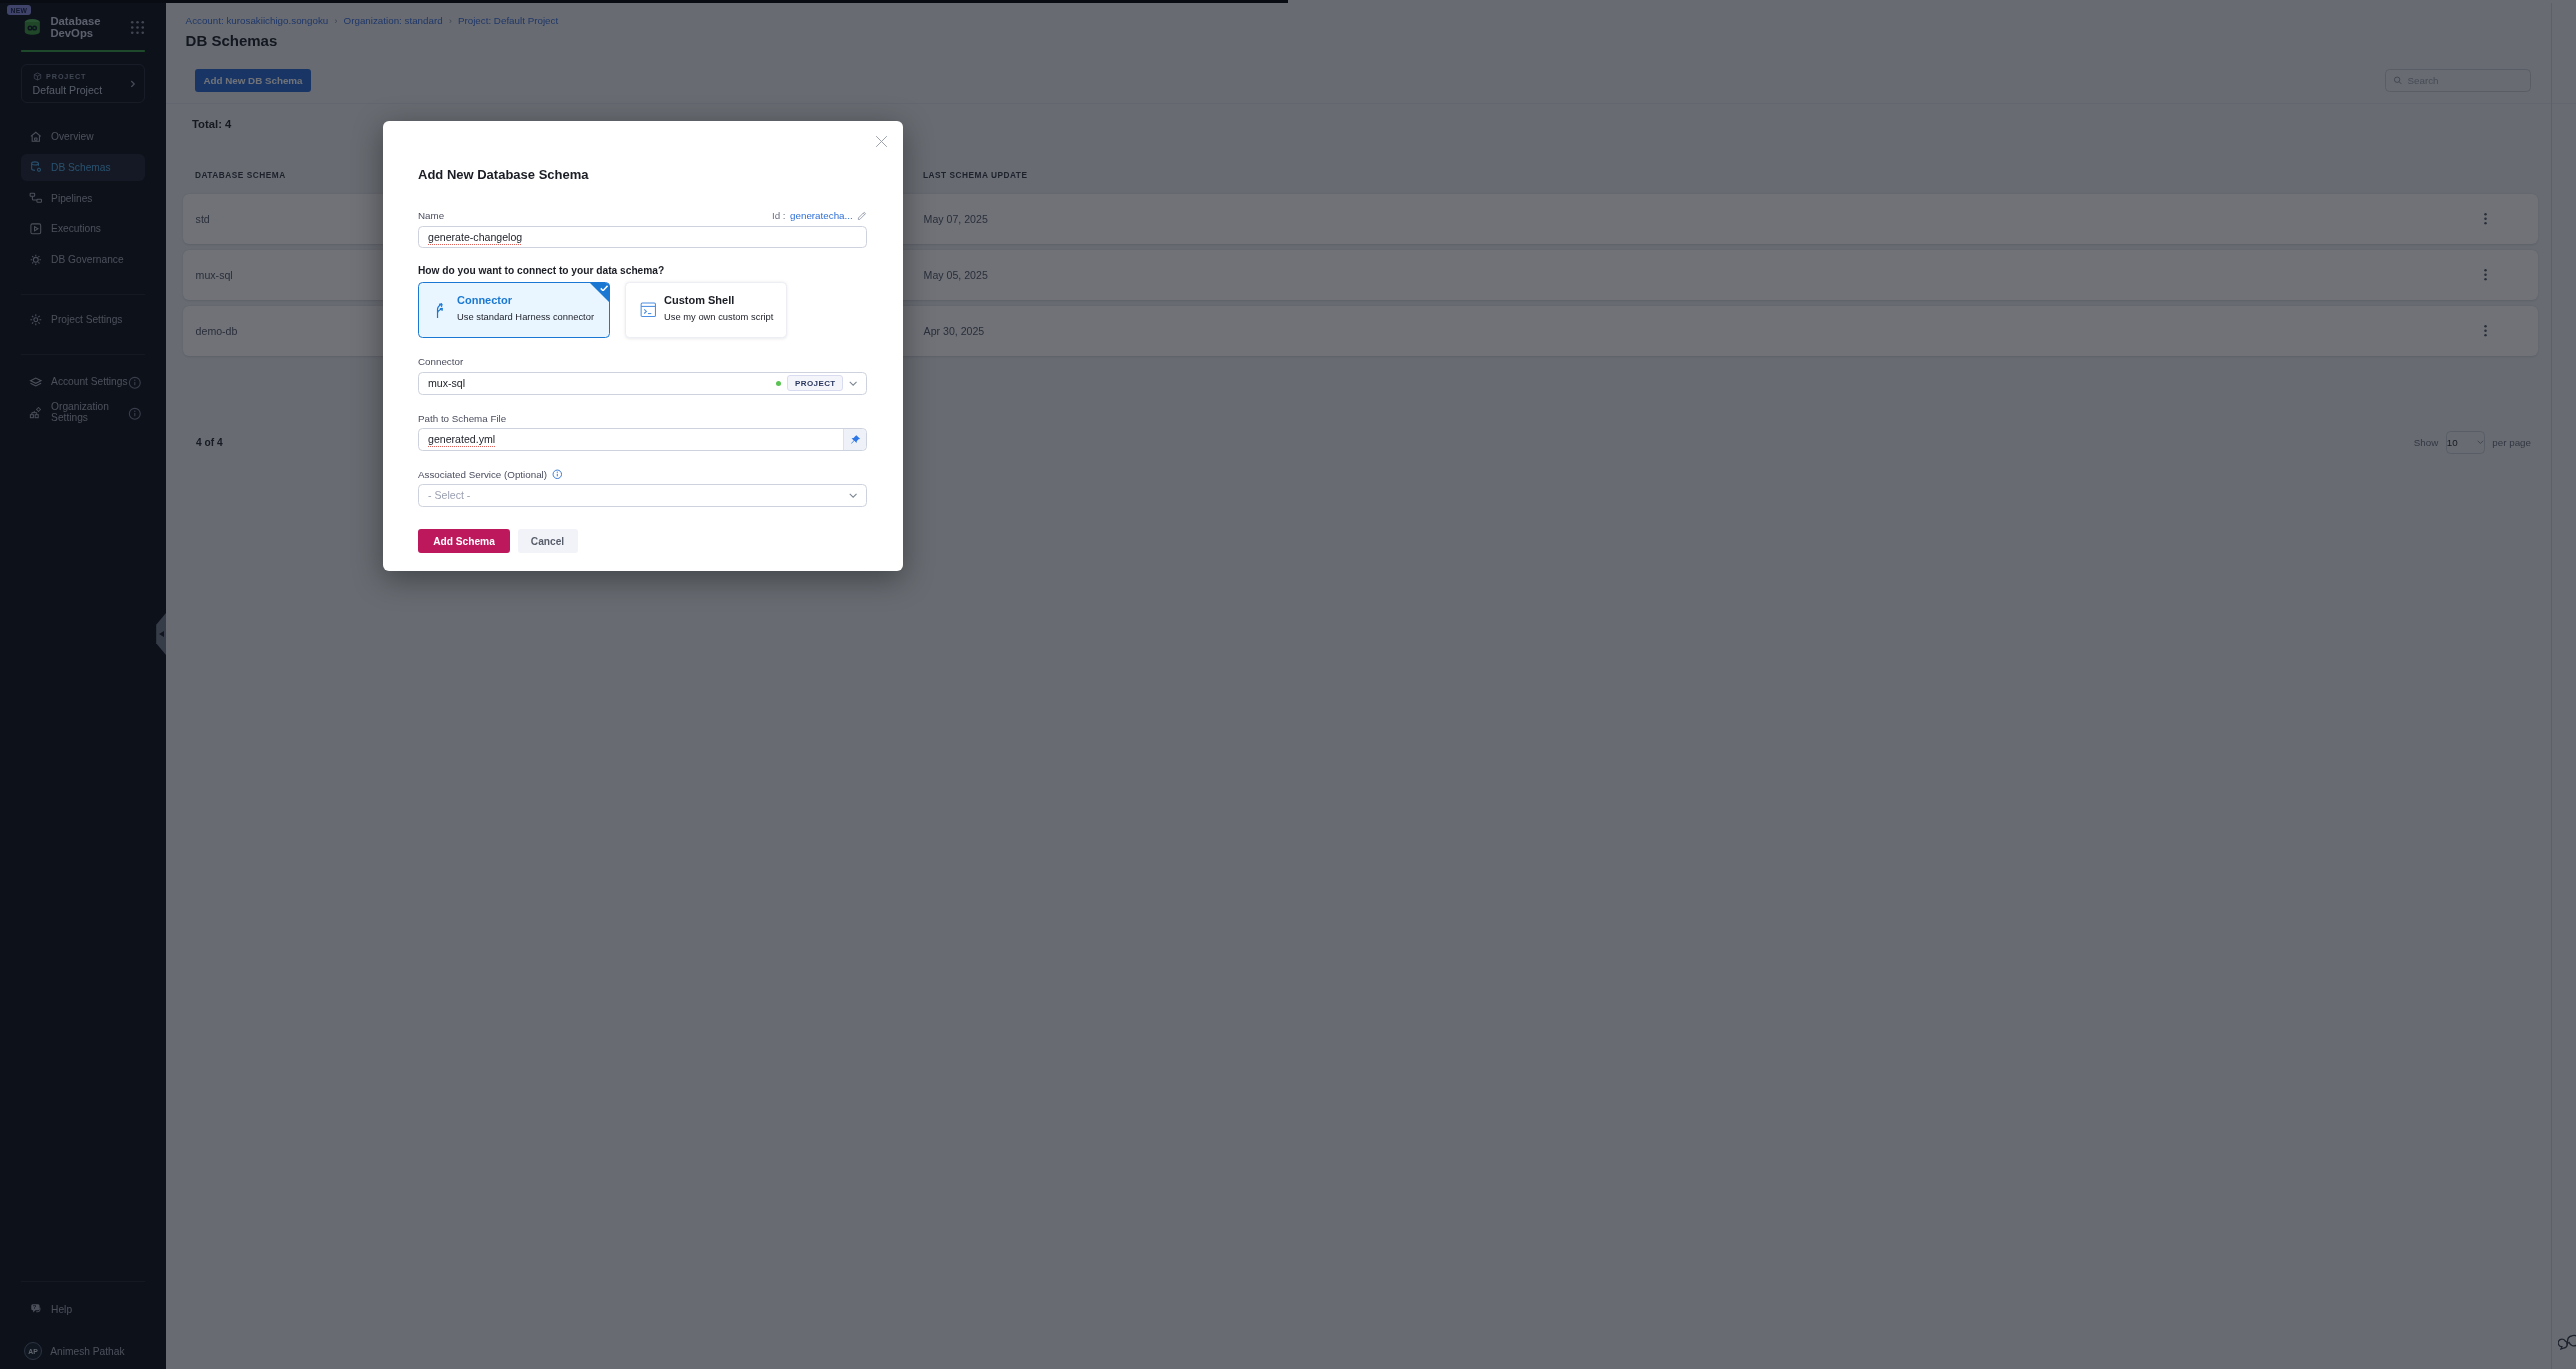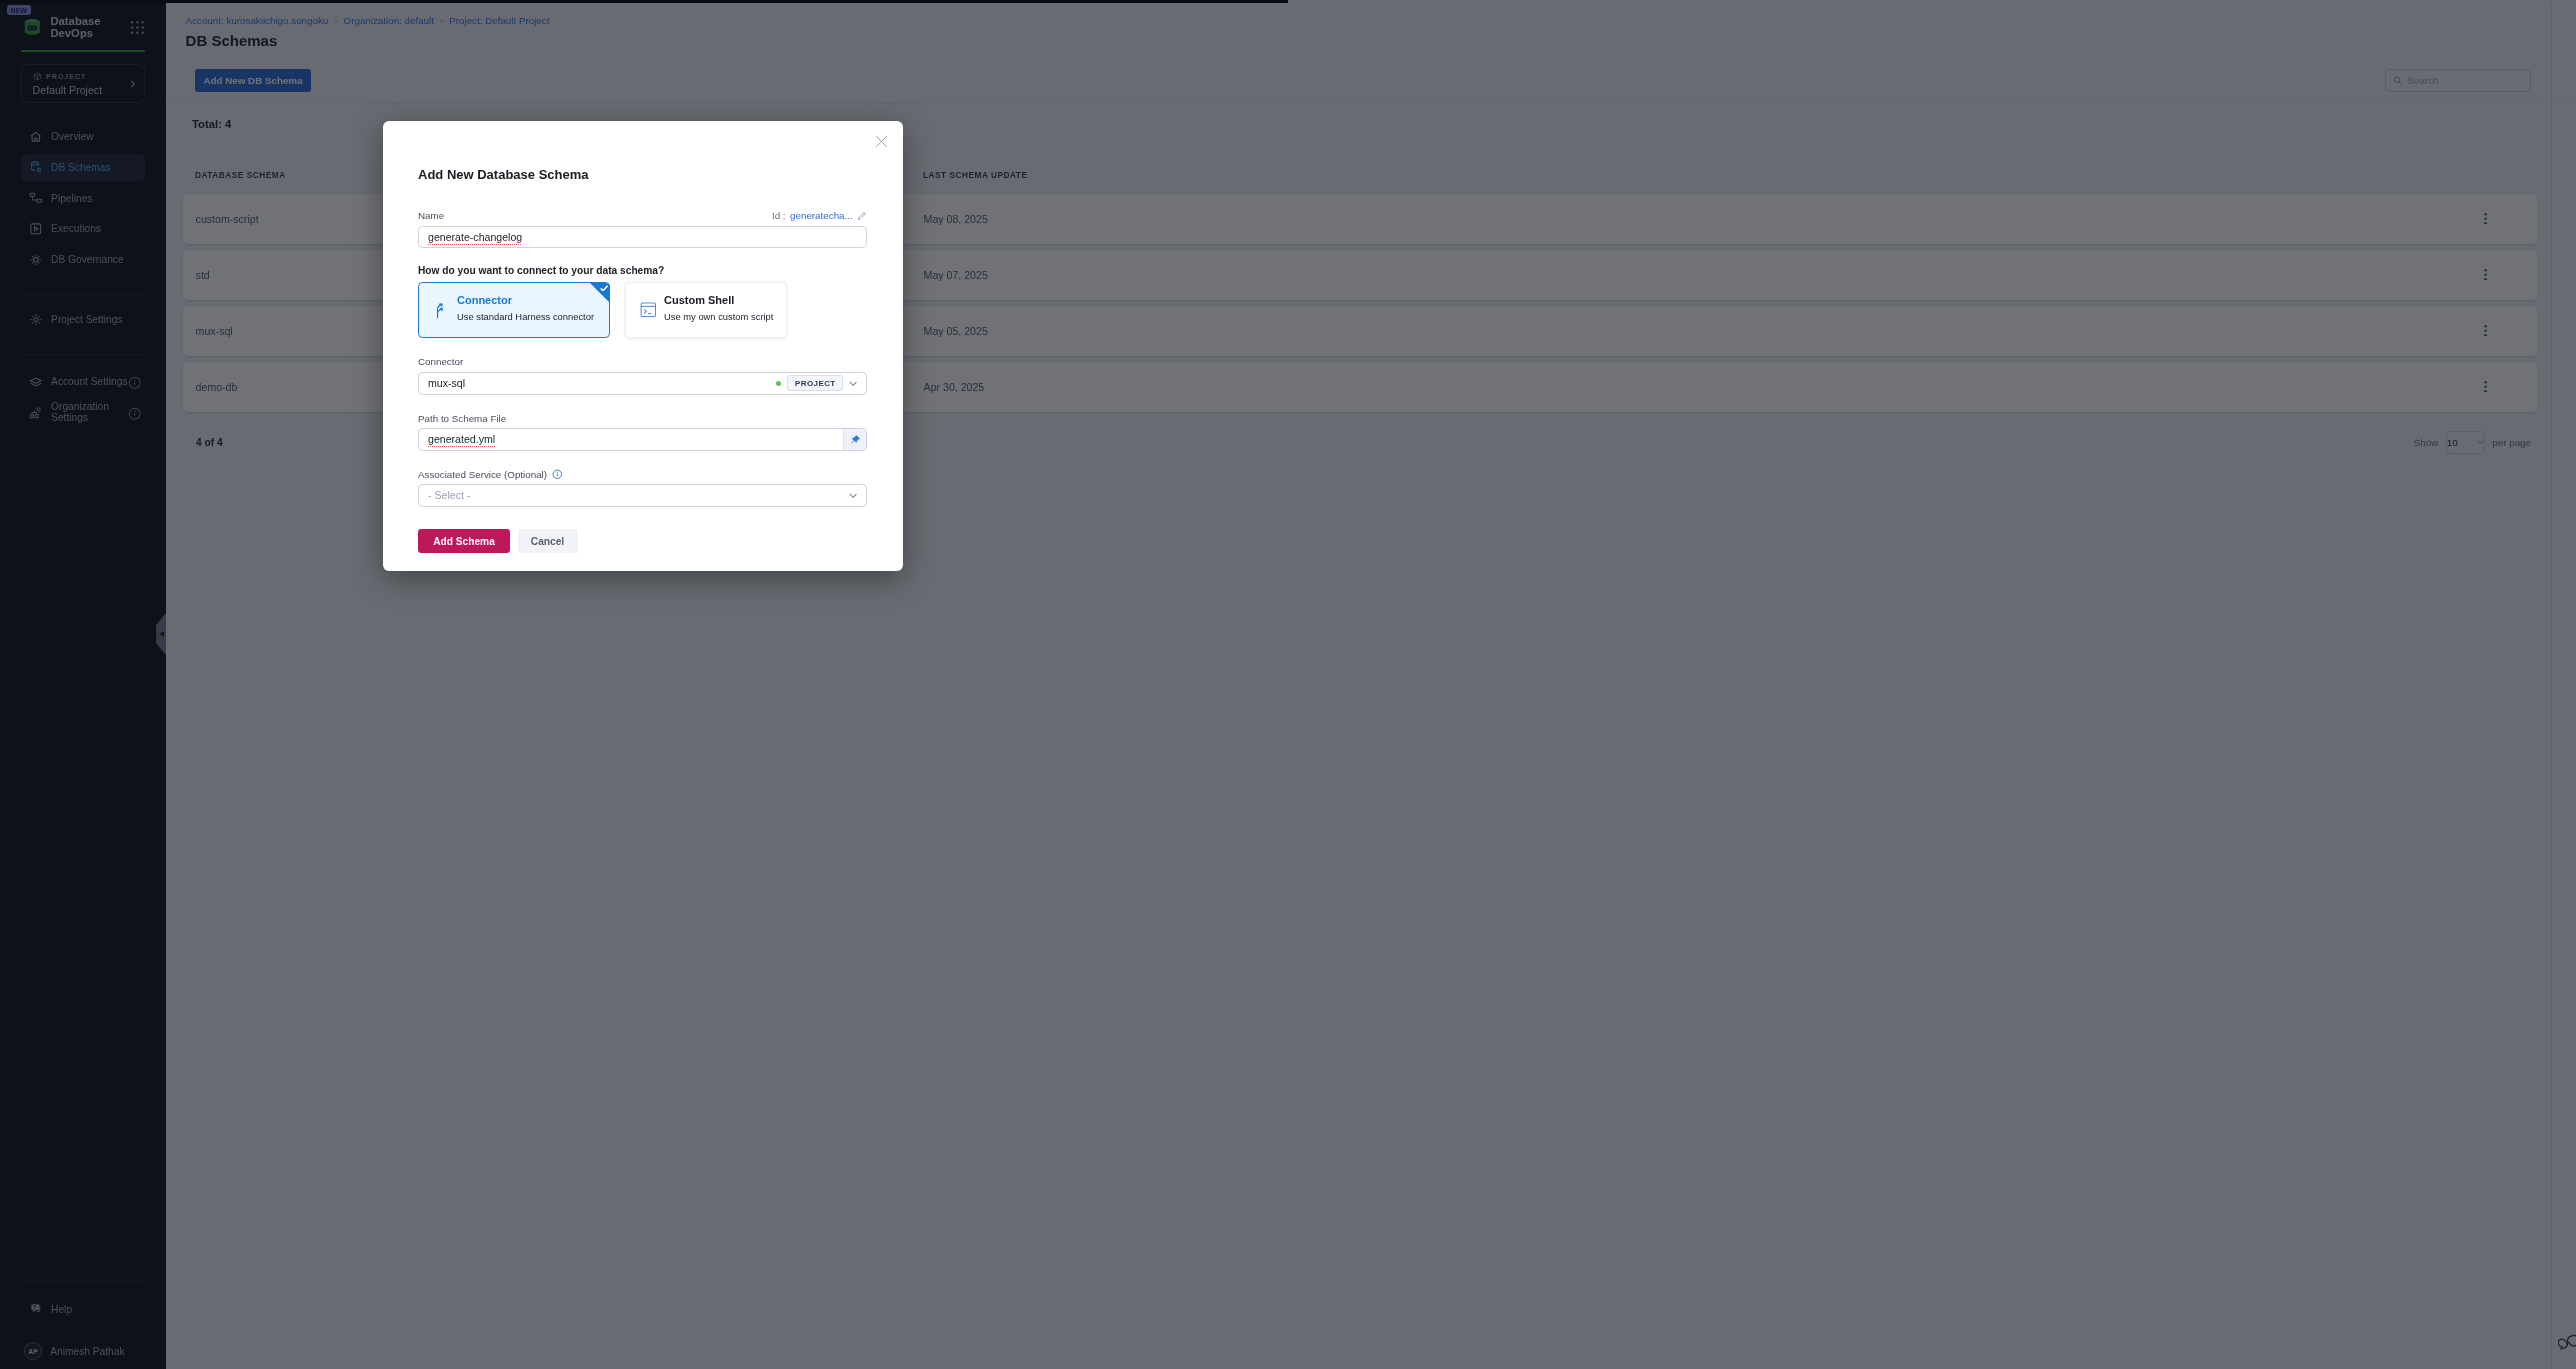--- a/index.html
+++ b/index.html
@@ -266,21 +266,21 @@
     </div>
   </div>
 
   <div class="collapse-handle"></div>
 </div>
 
 <div class="main">
   <div class="breadcrumb">
     <a>Account: kurosakiichigo.songoku</a>
     <span class="crumb-sep">›</span>
-    <a>Organization: default</a>
+    <a>Organization: standard</a>
     <span class="crumb-sep">›</span>
     <a>Project: Default Project</a>
   </div>
   <div class="page-title">DB Schemas</div>
 
   <button class="toolbar-btn">Add New DB Schema</button>
 
   <div class="search-wrap">
     <svg viewBox="0 0 16 16" fill="none" stroke="currentColor" stroke-width="1.4">
         <circle cx="7" cy="7" r="4.6"></circle>
@@ -290,31 +290,20 @@
   </div>
 
   <div class="toolbar-rule"></div>
 
   <div class="total-label">Total: 4</div>
 
   <div class="col-head c1">DATABASE SCHEMA</div>
   <div class="col-head c2">LAST SCHEMA UPDATE</div>
 
   <div class="rows">
-    <div class="row-card">
-      <span class="row-name">custom-script</span>
-      <span class="row-date">May 08, 2025</span>
-      <span class="kebab">
-          <svg viewBox="0 0 4 16" fill="currentColor">
-            <circle cx="2" cy="2" r="1.7"></circle>
-            <circle cx="2" cy="8" r="1.7"></circle>
-            <circle cx="2" cy="14" r="1.7"></circle>
-          </svg>
-        </span>
-    </div>
     <div class="row-card">
       <span class="row-name">std</span>
       <span class="row-date">May 07, 2025</span>
       <span class="kebab">
           <svg viewBox="0 0 4 16" fill="currentColor">
             <circle cx="2" cy="2" r="1.7"></circle>
             <circle cx="2" cy="8" r="1.7"></circle>
             <circle cx="2" cy="14" r="1.7"></circle>
           </svg>
         </span>

